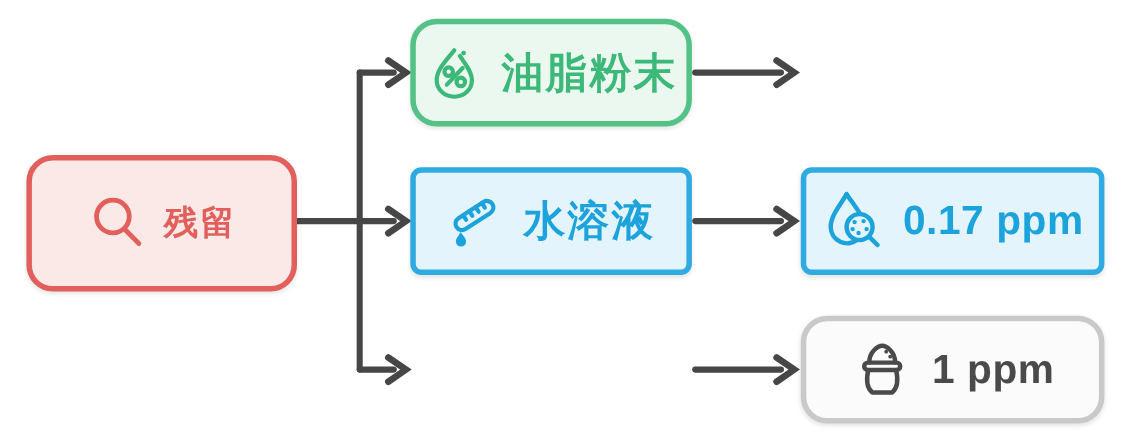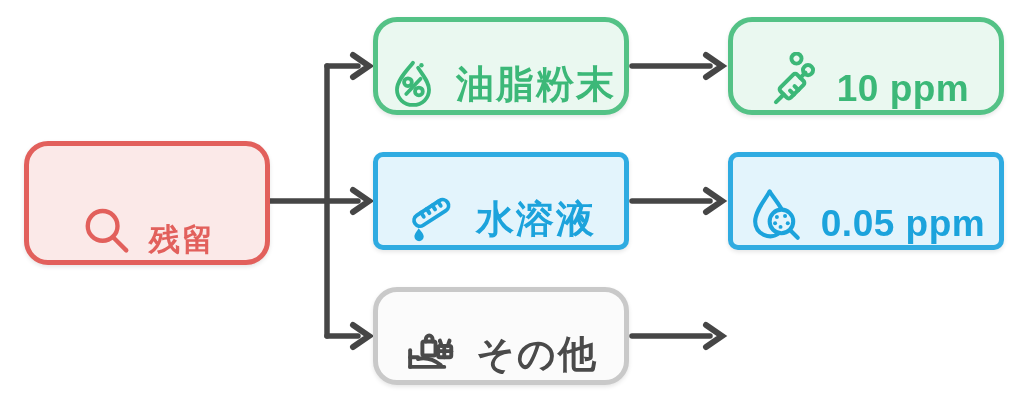--- a/index.html
+++ b/index.html
@@ -14,21 +14,21 @@
     position:absolute;left:0;top:0;width:1024px;height:402px;
     pointer-events:none;
   }
   .node{
     position:absolute;
     box-sizing:border-box;
     border:5px solid var(--border,#ccc);
     background:var(--bg,#fff);
     color:var(--accent,#444);
     border-radius:24px;
-    display:flex;align-items:flex-end;justify-content:center;
+    display:flex;align-items:center;justify-content:center;
     gap:16px;
     box-shadow:0 2px 4px rgba(0,0,0,0.10);
   }
   .node-root{left:24px;top:141px;width:246px;height:124px;gap:14px;}
   .col-cat{left:373px;width:256px;height:98px;}
   .col-val{left:728px;width:276px;height:98px;}
   .row-0{top:17px;}
   .row-1{top:152px;border-radius:10px;}
   .row-2{top:287px;}
   .root-label{font-size:31px;font-weight:bold;line-height:1.3;text-align:center;letter-spacing:2px;}
@@ -79,34 +79,20 @@
     <svg class="icon" width="54" height="54" viewBox="0 0 64 64" fill="none" stroke="currentColor" stroke-width="4.5" stroke-linecap="round" stroke-linejoin="round">
       <path d="M32 8 C26 16 13 28 13 40 C13 50 21 58 32 58 C43 58 51 50 51 40 C51 31 44 23 38 14"></path>
       <circle cx="42" cy="11" r="2.6" fill="currentColor" stroke="none"></circle>
       <line x1="24" y1="45" x2="41" y2="27"></line>
       <circle cx="26" cy="31" r="4.6"></circle>
       <circle cx="39" y="0" cy="42" r="4.6"></circle>
     </svg>
     <div class="cat-label">油脂粉末</div>
   </div>
 
-  <div class="node col-val row-0" style="--accent: #3CB878; --border: #54C286; --bg: #EAF8F0;">
-    <svg class="icon" width="58" height="58" viewBox="0 0 64 64" fill="none" stroke="currentColor" stroke-width="4.5" stroke-linecap="round" stroke-linejoin="round">
-      <g transform="rotate(-45 32 32)">
-        <line x1="3" y1="36" x2="15" y2="36"></line>
-        <rect x="15" y="28" width="26" height="16" rx="3"></rect>
-        <line x1="23" y1="38" x2="23" y2="44"></line>
-        <line x1="30" y1="38" x2="30" y2="44"></line>
-        <line x1="41" y1="36" x2="49" y2="36"></line>
-        <circle cx="53" cy="36" r="5.5"></circle>
-        <circle cx="53" cy="18" r="5.5"></circle>
-      </g>
-    </svg>
-    <div class="val-label">10 ppm</div>
-  </div>
 
   <div class="node col-cat row-1" style="--accent: #1CA3DC; --border: #2FABE1; --bg: #E3F4FC;">
     <svg class="icon" width="54" height="54" viewBox="0 0 64 64" fill="none" stroke="currentColor" stroke-width="4.5" stroke-linecap="round" stroke-linejoin="round">
       <g transform="rotate(-33 30 26)">
         <rect x="7" y="19" width="46" height="14" rx="7"></rect>
         <line x1="20" y1="19" x2="20" y2="25"></line>
         <line x1="28" y1="19" x2="28" y2="25"></line>
         <line x1="36" y1="19" x2="36" y2="25"></line>
         <line x1="44" y1="19" x2="44" y2="25"></line>
       </g>
@@ -120,37 +106,28 @@
       <path d="M25 5 C20 14 9 26 9 38 a16.5 16.5 0 0 0 27 12.5"></path>
       <path d="M41 30 C38 22 31 14 25 5"></path>
       <circle cx="38" cy="38" r="13" fill="var(--bg)"></circle>
       <circle cx="33" cy="33" r="2.2" fill="currentColor" stroke="none"></circle>
       <circle cx="42" cy="32" r="2.2" fill="currentColor" stroke="none"></circle>
       <circle cx="45" cy="40" r="2.2" fill="currentColor" stroke="none"></circle>
       <circle cx="37" cy="44" r="2.2" fill="currentColor" stroke="none"></circle>
       <circle cx="31" cy="40" r="2.2" fill="currentColor" stroke="none"></circle>
       <line x1="48" y1="48" x2="56" y2="56"></line>
     </svg>
-    <div class="val-label">0.05 ppm</div>
+    <div class="val-label">0.17 ppm</div>
   </div>
 
-  <div class="node col-cat row-2" style="--accent: #4A4A4A; --border: #C9C9C9; --bg: #FBFBFB;">
-    <svg class="icon" width="56" height="56" viewBox="0 0 64 64" fill="none" stroke="currentColor" stroke-width="4.5" stroke-linecap="round" stroke-linejoin="round">
 
-      <line x1="7" y1="30" x2="7" y2="49"></line>
-      <line x1="7" y1="38" x2="16" y2="38"></line>
-      <path d="M16 40 C24 38 33 40 42 47"></path>
-      <line x1="7" y1="49" x2="46" y2="49"></line>
-
-      <rect x="21" y="20" width="15" height="16" rx="2"></rect>
-      <path d="M25 20 v-3 a3.8 3.8 0 0 1 7.6 0 v3"></path>
-
-      <rect x="39" y="25" width="15" height="13" rx="2"></rect>
-      <line x1="43" y1="25" x2="41" y2="19"></line>
-      <line x1="50" y1="25" x2="52" y2="19"></line>
-      <line x1="39" y1="31" x2="54" y2="31"></line>
-      <line x1="46" y1="25" x2="46" y2="38"></line>
+  <div class="node col-val row-2" style="--accent: #4A4A4A; --border: #C9C9C9; --bg: #FBFBFB;">
+    <svg class="icon" width="58" height="58" viewBox="0 0 64 64" fill="none" stroke="currentColor" stroke-width="4.5" stroke-linecap="round" stroke-linejoin="round">
+      <path d="M19 25 C19 14 28 8 32 8 C36 8 45 14 45 25"></path>
+      <circle cx="36" cy="14" r="1.9" fill="currentColor" stroke="none"></circle>
+      <circle cx="40" cy="19" r="1.9" fill="currentColor" stroke="none"></circle>
+      <rect x="14" y="25" width="36" height="7.5" rx="3.7"></rect>
+      <path d="M18 32.5 C15.5 44 17 51 22 55 H42 C47 51 48.5 44 46 32.5"></path>
     </svg>
-    <div class="cat-label">その他</div>
+    <div class="val-label">1 ppm</div>
   </div>
-
 
 </div>
 
 </body></html>

